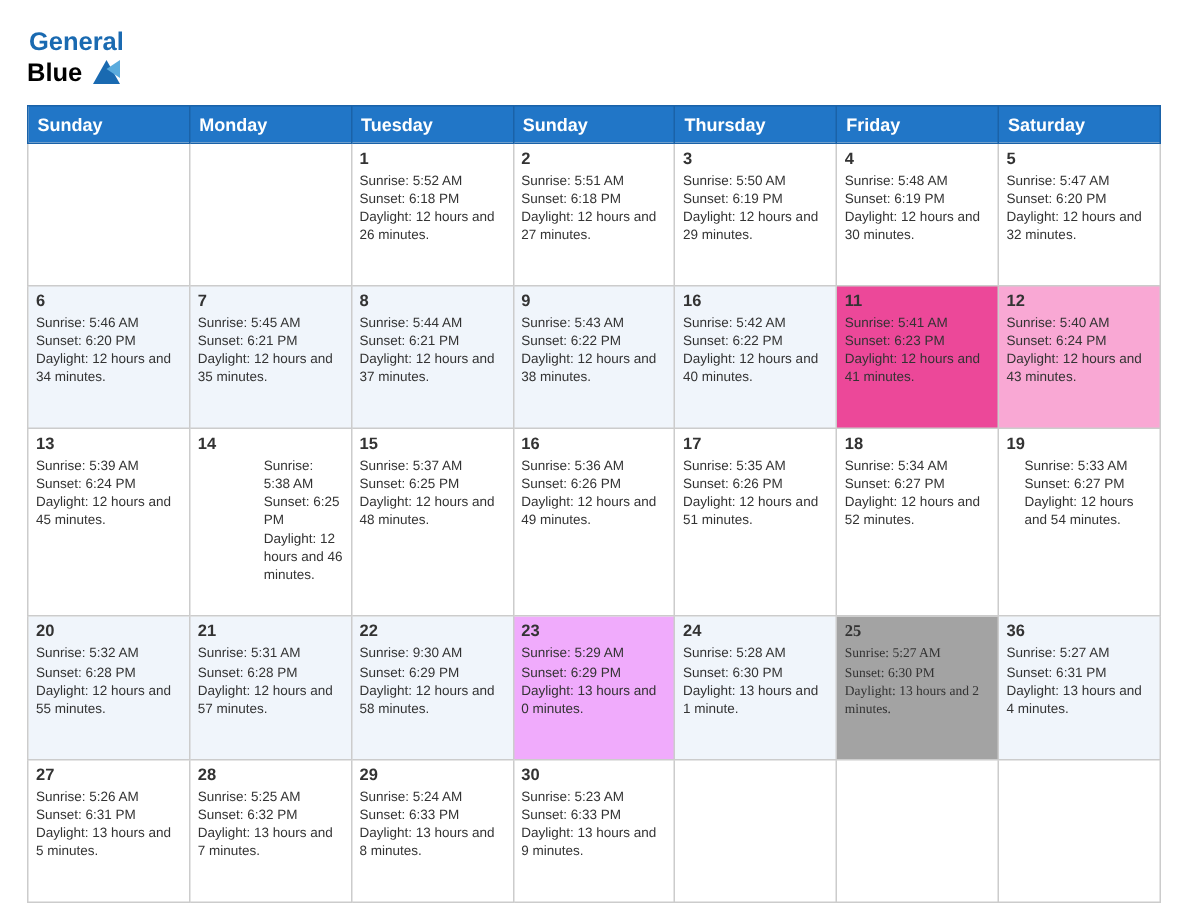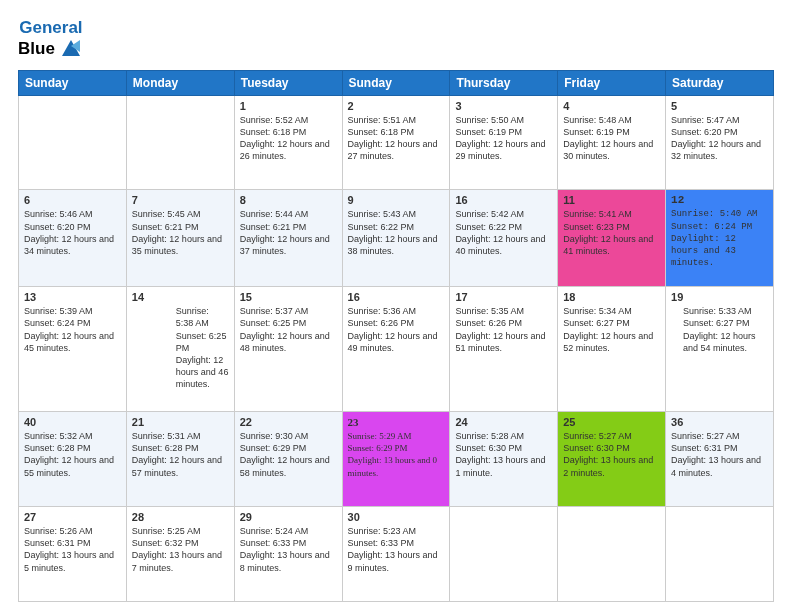--- a/index.html
+++ b/index.html
@@ -193,21 +193,21 @@
             <div class="cell-info" style="white-space: pre-line;">Sunrise: 5:42 AM
 Sunset: 6:22 PM
 Daylight: 12 hours and 40 minutes.</div>
           </td>
           <td style="background-color: #ec4899;">
             <span class="day-num">11</span>
             <div class="cell-info" style="white-space: pre-line;">Sunrise: 5:41 AM
 Sunset: 6:23 PM
 Daylight: 12 hours and 41 minutes.</div>
           </td>
-          <td style="background-color: #3b82f6; font-family: Liberation Mono, monospace;">
+          <td style="background-color: #f9a8d4;">
             <span class="day-num">12</span>
             <div class="cell-info" style="white-space: pre-line;">Sunrise: 5:40 AM
 Sunset: 6:24 PM
 Daylight: 12 hours and 43 minutes.</div>
           </td>
         </tr>
         <tr>
           <td style="background-color: rgb(255, 255, 255);">
             <span class="day-num">13</span>
             <div class="cell-info" style="white-space: pre-line;">Sunrise: 5:39 AM
@@ -246,50 +246,50 @@
           </td>
           <td style="background-color: rgb(255, 255, 255);">
             <span class="day-num">19</span>
             <div class="cell-info" style="white-space: pre-line; margin-left: 12px;">Sunrise: 5:33 AM
 Sunset: 6:27 PM
 Daylight: 12 hours and 54 minutes.</div>
           </td>
         </tr>
         <tr>
           <td style="background-color: rgb(240, 245, 251);">
-            <span class="day-num">40</span>
+            <span class="day-num">20</span>
             <div class="cell-info" style="white-space: pre-line;">Sunrise: 5:32 AM
 Sunset: 6:28 PM
 Daylight: 12 hours and 55 minutes.</div>
           </td>
           <td style="background-color: rgb(240, 245, 251);">
             <span class="day-num">21</span>
             <div class="cell-info" style="white-space: pre-line;">Sunrise: 5:31 AM
 Sunset: 6:28 PM
 Daylight: 12 hours and 57 minutes.</div>
           </td>
           <td style="background-color: rgb(240, 245, 251);">
             <span class="day-num">22</span>
             <div class="cell-info" style="white-space: pre-line;">Sunrise: 9:30 AM
 Sunset: 6:29 PM
 Daylight: 12 hours and 58 minutes.</div>
           </td>
-          <td style="background-color: #d946ef; font-family: Liberation Serif, serif;">
+          <td style="background-color: #f0abfc;">
             <span class="day-num">23</span>
             <div class="cell-info" style="white-space: pre-line;">Sunrise: 5:29 AM
 Sunset: 6:29 PM
 Daylight: 13 hours and 0 minutes.</div>
           </td>
           <td style="background-color: rgb(240, 245, 251);">
             <span class="day-num">24</span>
             <div class="cell-info" style="white-space: pre-line;">Sunrise: 5:28 AM
 Sunset: 6:30 PM
 Daylight: 13 hours and 1 minute.</div>
           </td>
-          <td style="background-color: #84cc16;">
+          <td style="background-color: #a3a3a3; font-family: Liberation Serif, serif;">
             <span class="day-num">25</span>
             <div class="cell-info" style="white-space: pre-line;">Sunrise: 5:27 AM
 Sunset: 6:30 PM
 Daylight: 13 hours and 2 minutes.</div>
           </td>
           <td style="background-color: rgb(240, 245, 251);">
             <span class="day-num">36</span>
             <div class="cell-info" style="white-space: pre-line;">Sunrise: 5:27 AM
 Sunset: 6:31 PM
 Daylight: 13 hours and 4 minutes.</div>

